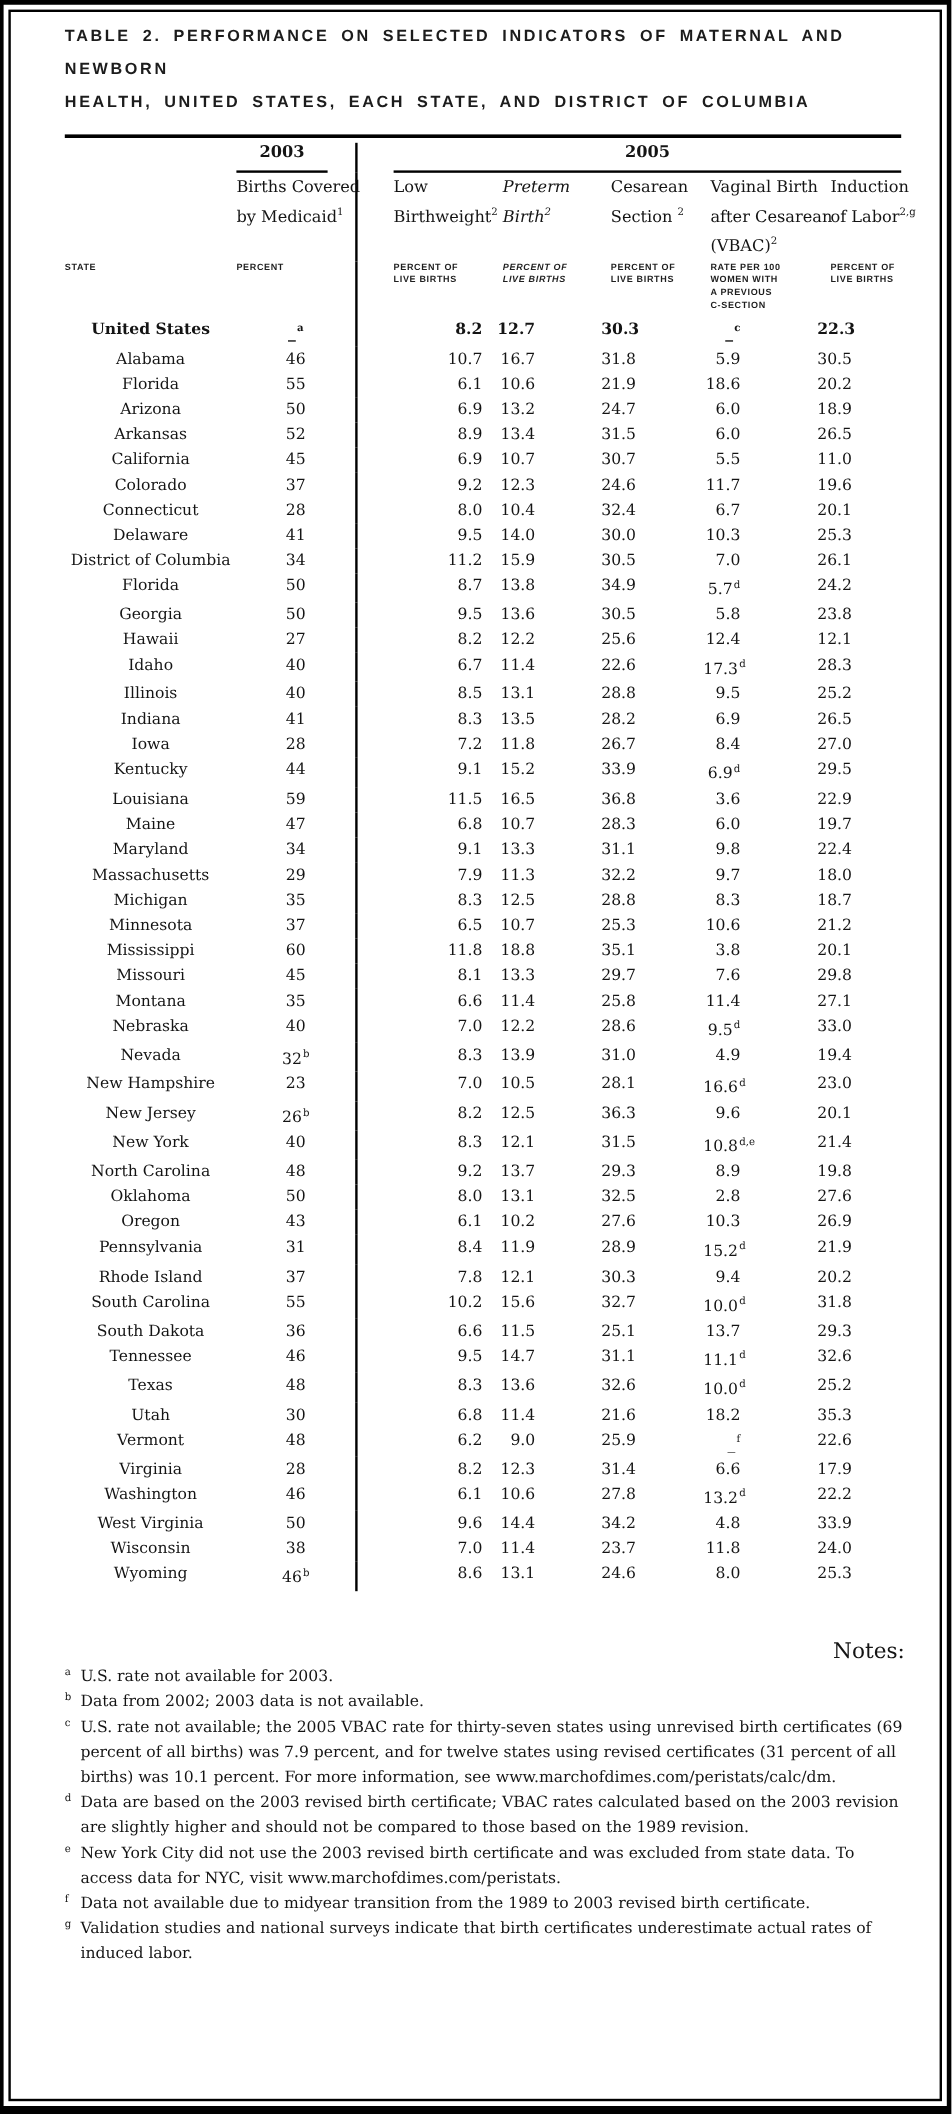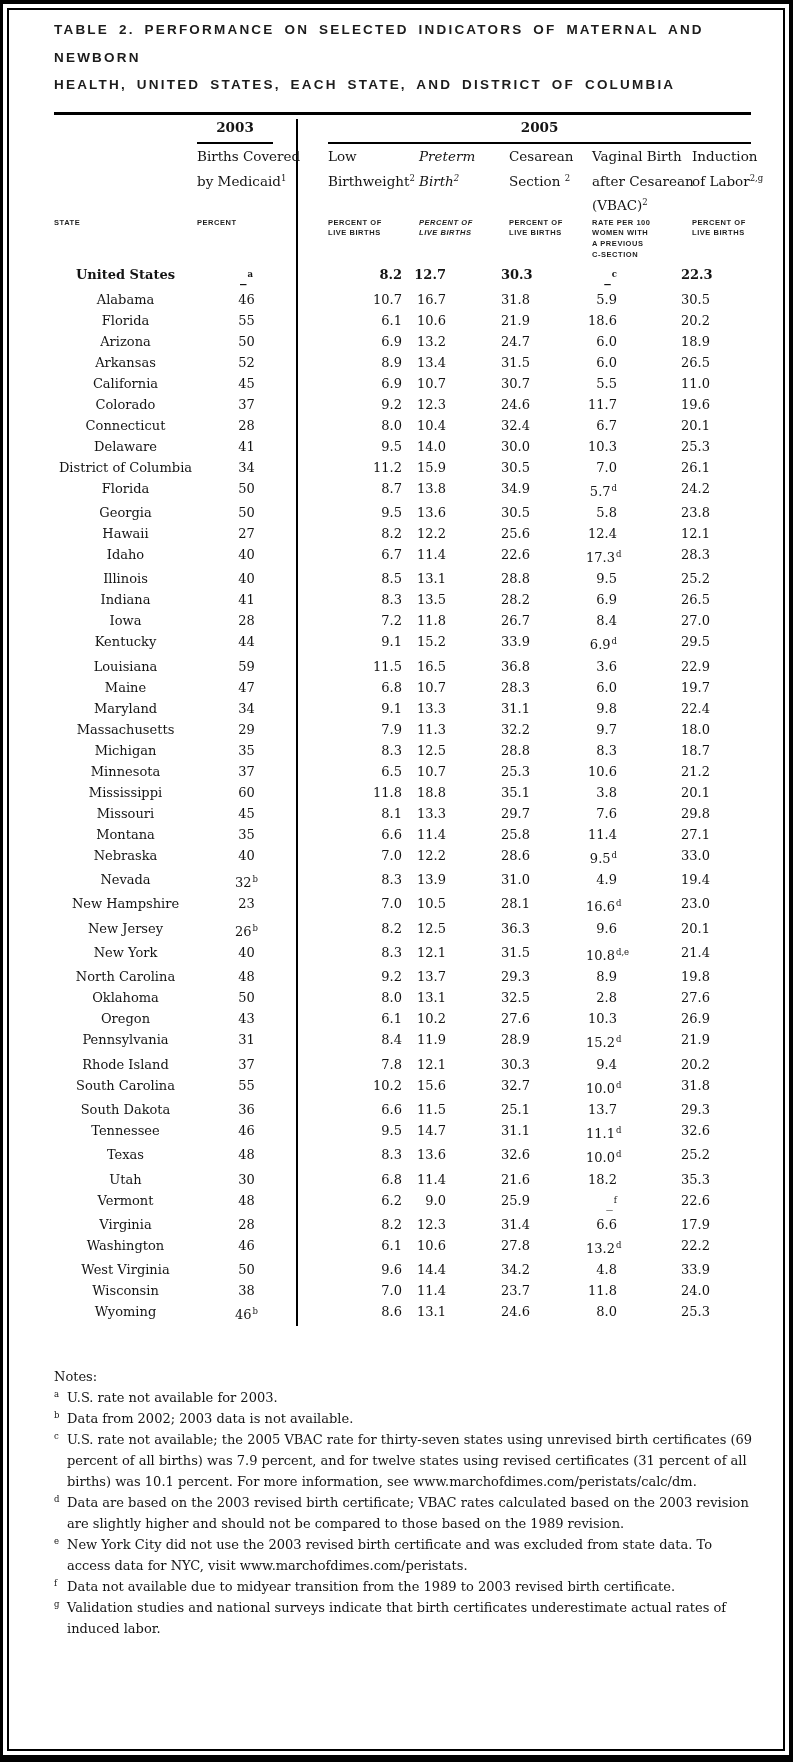--- a/index.html
+++ b/index.html
@@ -66,21 +66,21 @@
   td.col-state{text-align:center;}
   td.col-medicaid{text-align:center;}
   tbody td.col-low{text-align:right;padding-right:12px;}
   tbody td.col-preterm{text-align:right;padding-right:55px;}
   tbody td.col-cesarean{text-align:right;padding-right:56px;}
   tbody td.col-vbac{text-align:right;padding-right:64px;}
   tbody td.col-induction{padding-right:28px;}
   tbody sup{margin-left:1px;}
   
   .notes{margin-top:40px;font-size:13px;line-height:21px;width:700px;}
-  .notes-heading,.sources-heading{font-size:13px;}
+  .notes-heading,.sources-heading{font-size:18px;text-align:right;}
   .note{position:relative;padding-left:13px;}
   .note .marker{position:absolute;left:0;top:-3px;font-size:8.5px;}
 </style>
 </head>
 <body>
 
 <div class="sheet">
   <div class="inner">
 
     <div class="title">

